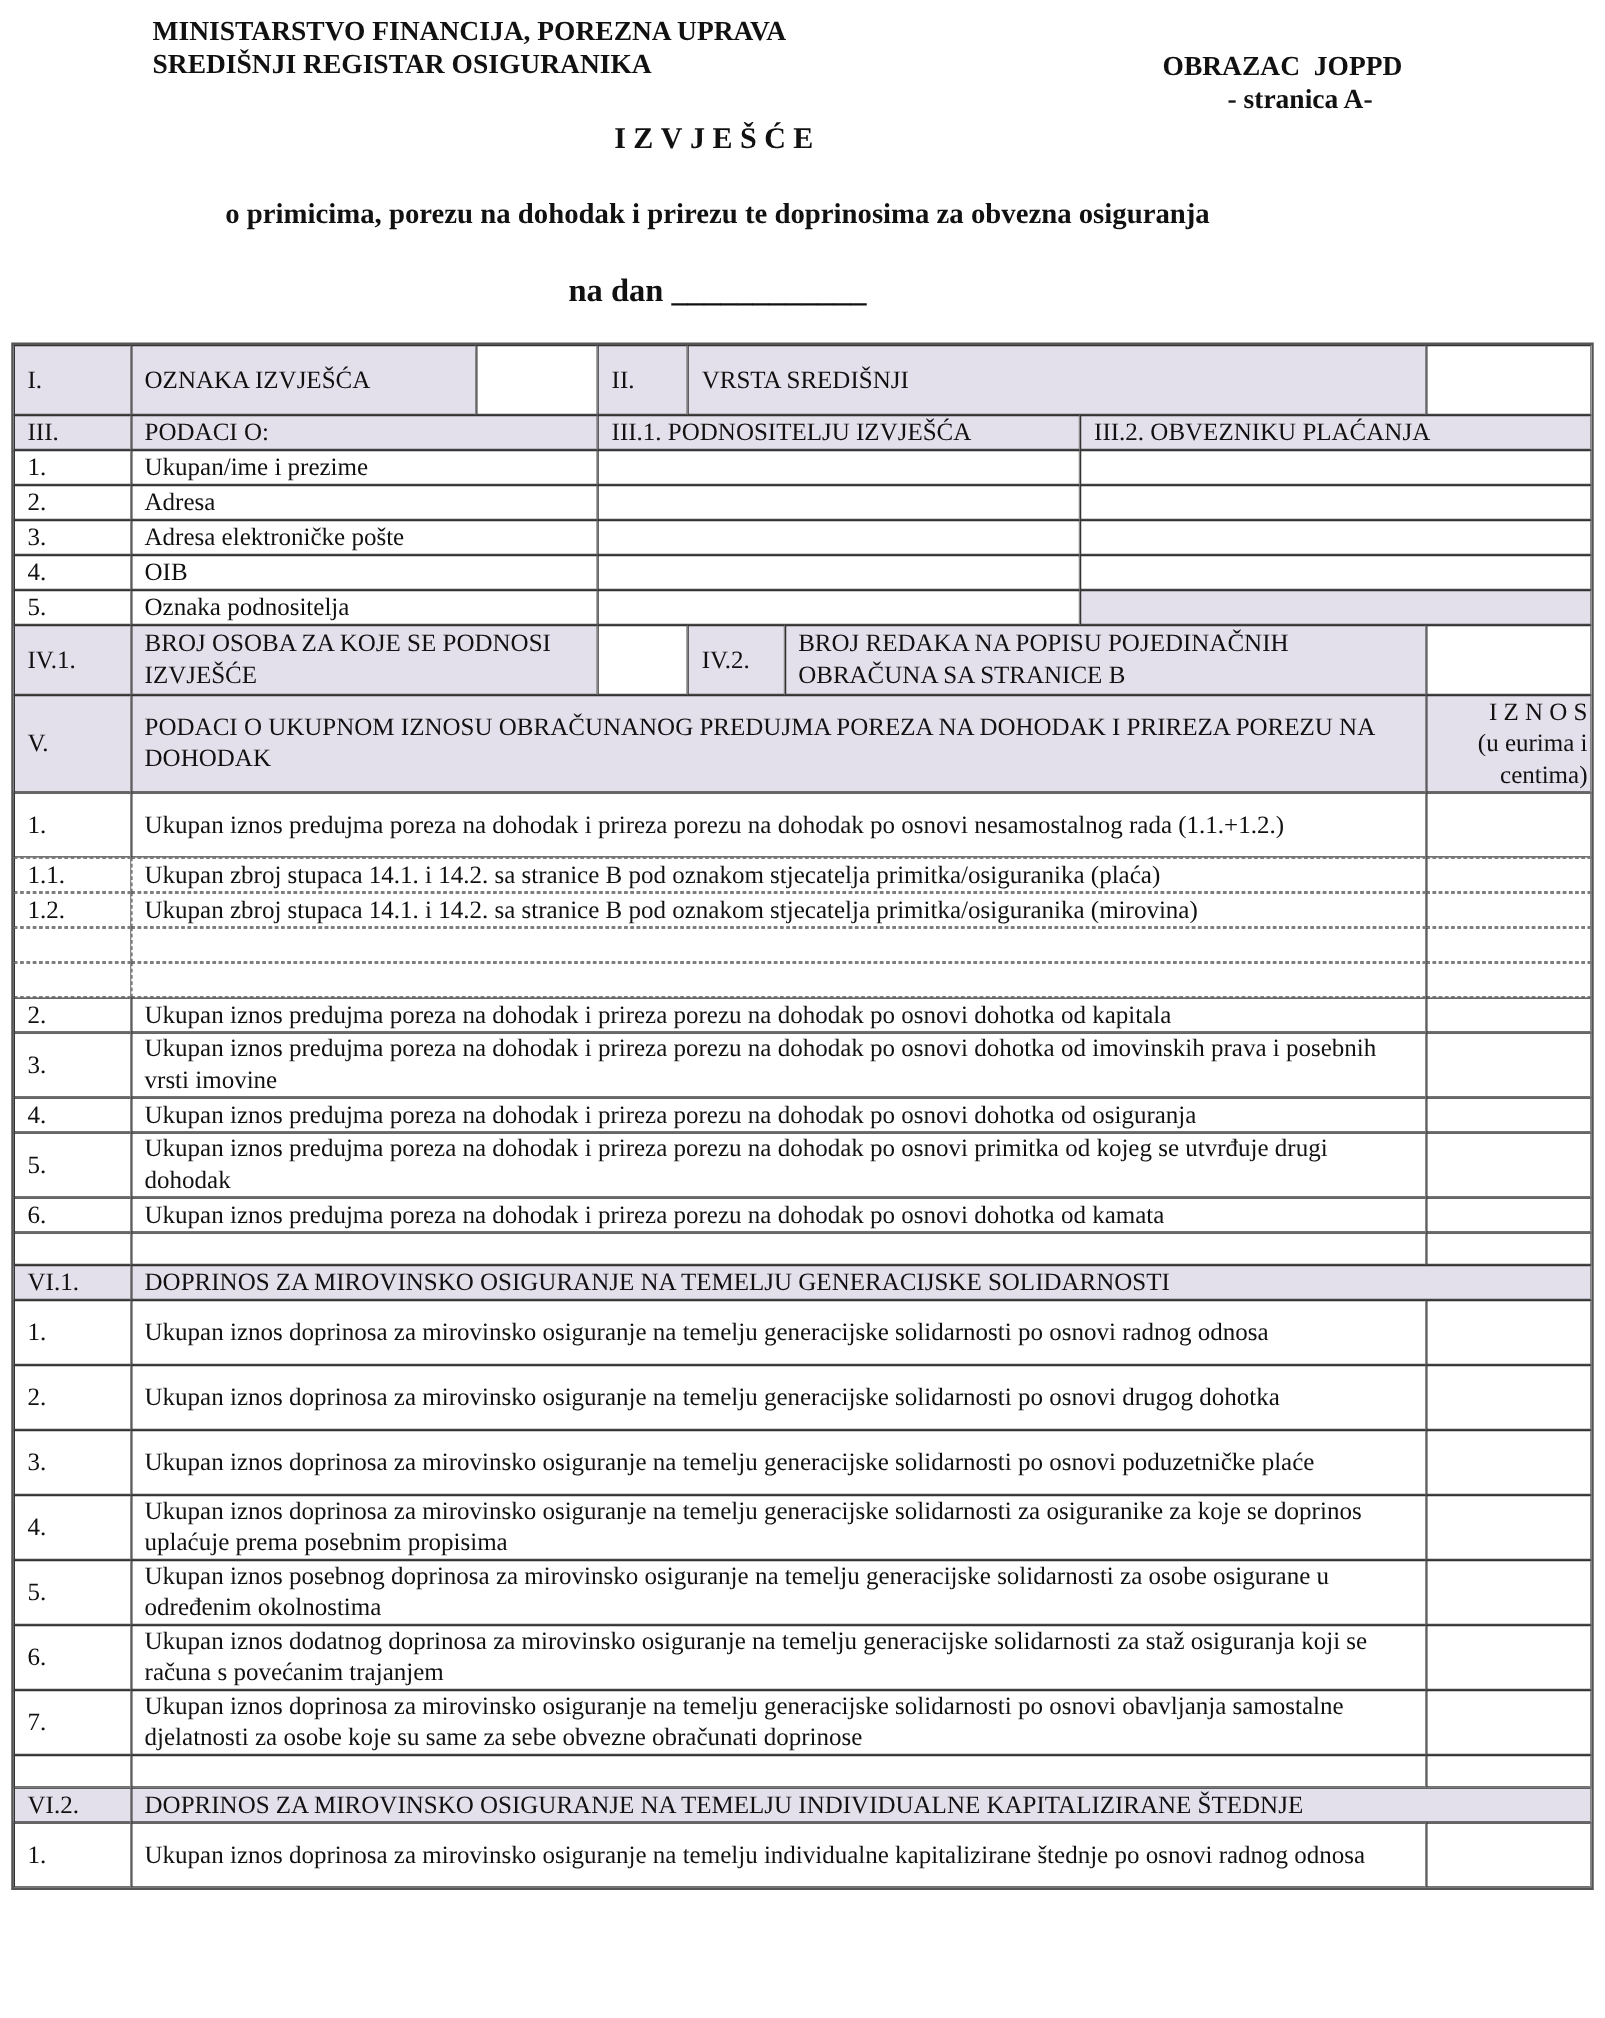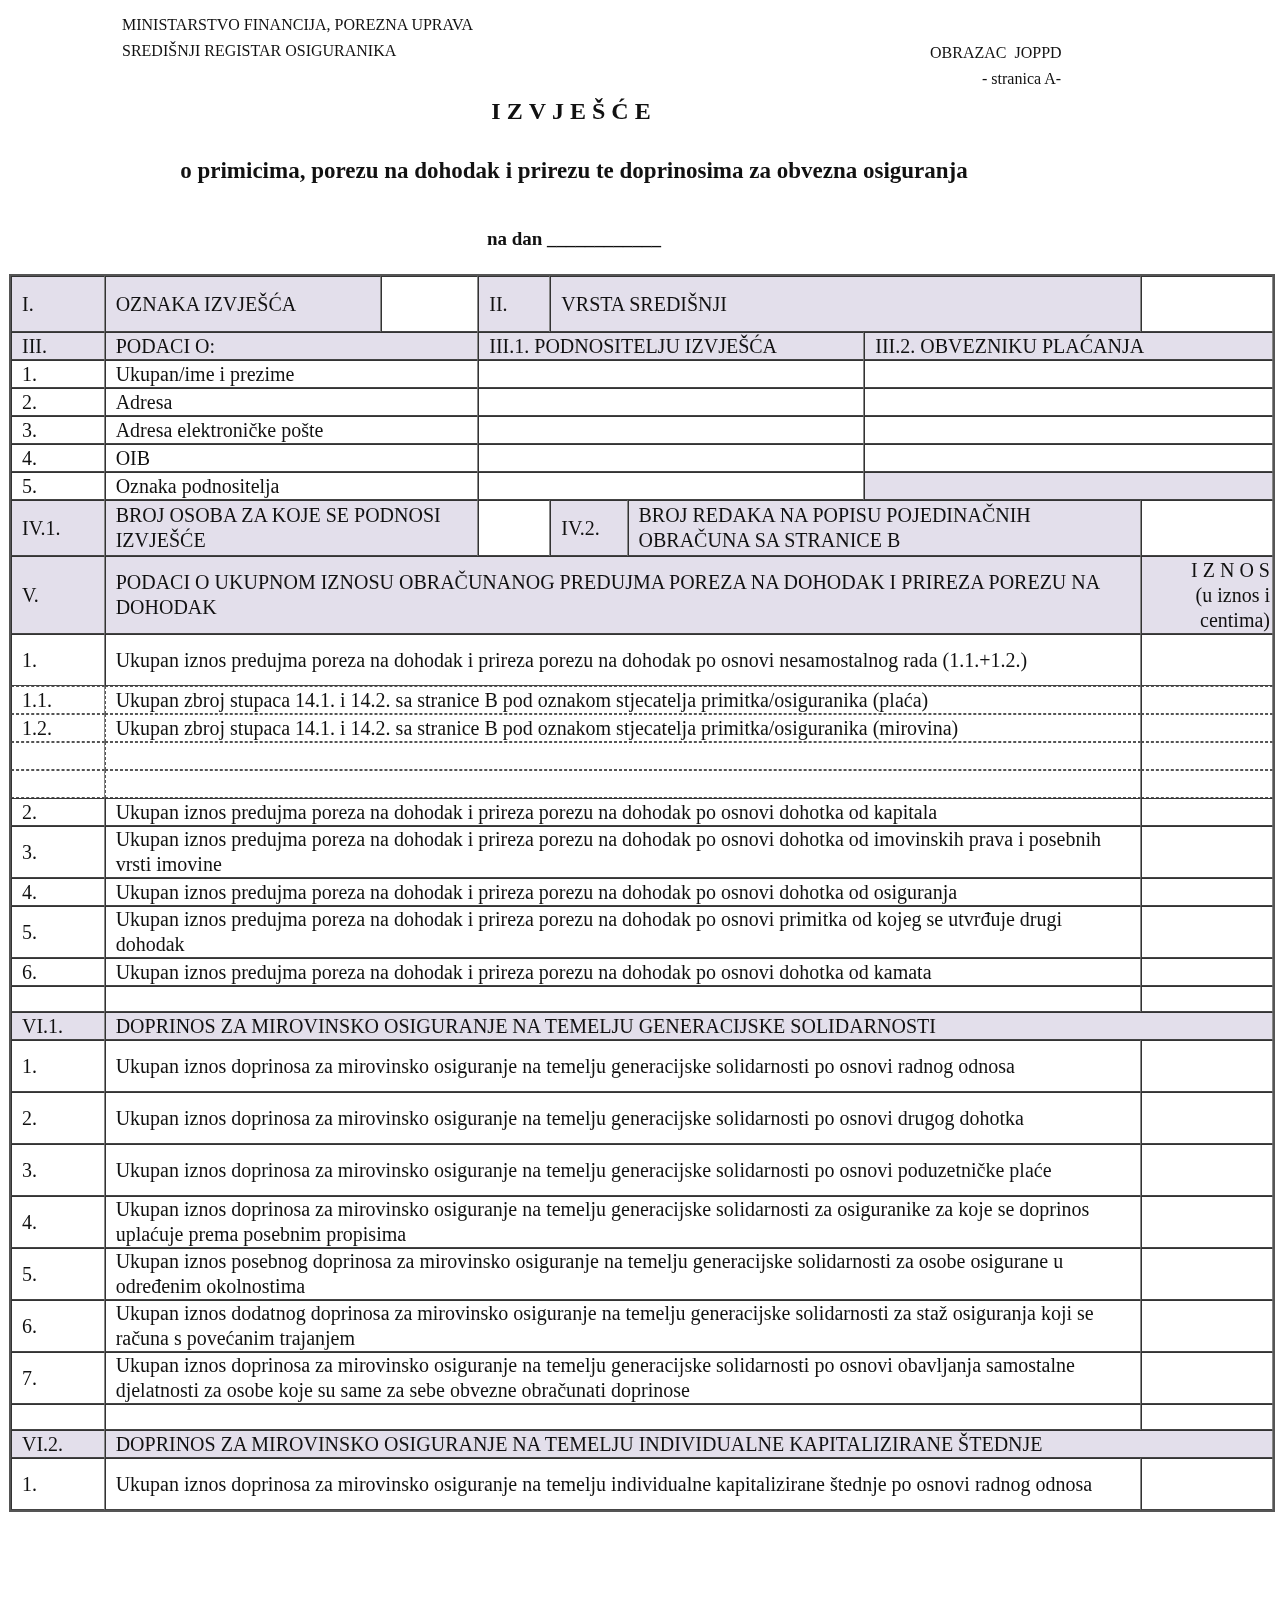--- a/index.html
+++ b/index.html
@@ -1,27 +1,27 @@
 <!DOCTYPE html>
 <html><head>
 <meta charset="utf-8">
 <style>
   html, body { margin: 0; padding: 0; background: #ffffff; }
   body {
     width: 1284px; height: 1614px; position: relative; overflow: hidden;
     font-family: "Liberation Serif", "DejaVu Serif", serif; color: #111;
   }
-  .hdr { position: absolute; font-weight: normal; font-size: 16px; line-height: 26px; }
+  .hdr { position: absolute; font-weight: bold; font-size: 22px; line-height: 26px; }
   .hdr-left { left: 122px; top: 12px; }
   .hdr-right { left: 930px; top: 40px; }
   .hdr-right .sub { display: block; padding-left: 52px; }
   .title { position: absolute; left: 0; width: 1148px; text-align: center; font-weight: bold; }
   .title-main { top: 98px; font-size: 24px; letter-spacing: 6px; left: 0; padding-left: 0; }
   .title-sub { top: 158px; font-size: 23px; }
-  .title-date { top: 218px; font-size: 19px; margin-top: 10px; }
+  .title-date { top: 218px; font-size: 26px; }
 
   table.form {
     position: absolute; left: 9px; top: 274px; width: 1266px;
     border-collapse: separate; border-spacing: 0;
     border: 2px solid #555; table-layout: fixed;
     font-size: 20px; line-height: 25px;
   }
   table.form td {
     border: 1.5px solid #333; border-right-color: #888; border-bottom-color: #444;
     padding: 0 10px; vertical-align: middle; overflow: hidden;
@@ -120,21 +120,21 @@
     <td class="sh top">IV.2.</td>
     <td class="sh" colspan="2">BROJ REDAKA NA POPISU POJEDINAČNIH OBRAČUNA SA STRANICE B</td>
     <td class="blank"></td>
   </tr>
 
   <tr class="h80">
     <td class="sh top">V.</td>
     <td class="sh top" colspan="6">PODACI O UKUPNOM IZNOSU OBRAČUNANOG PREDUJMA POREZA NA DOHODAK I PRIREZA POREZU NA DOHODAK</td>
     <td class="sh center top" style="padding:0 2px">
       <div>I Z N O S</div>
-      <div>(u iznos i centima)</div>
+      <div>(u eurima i centima)</div>
     </td>
   </tr>
 
   <tr class="h50">
     <td>1.</td>
     <td colspan="6">Ukupan iznos predujma poreza na dohodak i prireza porezu na dohodak po osnovi nesamostalnog rada (1.1.+1.2.)</td>
     <td></td>
   </tr>
   <tr class="h28 dashed">
     <td>1.1.</td>

